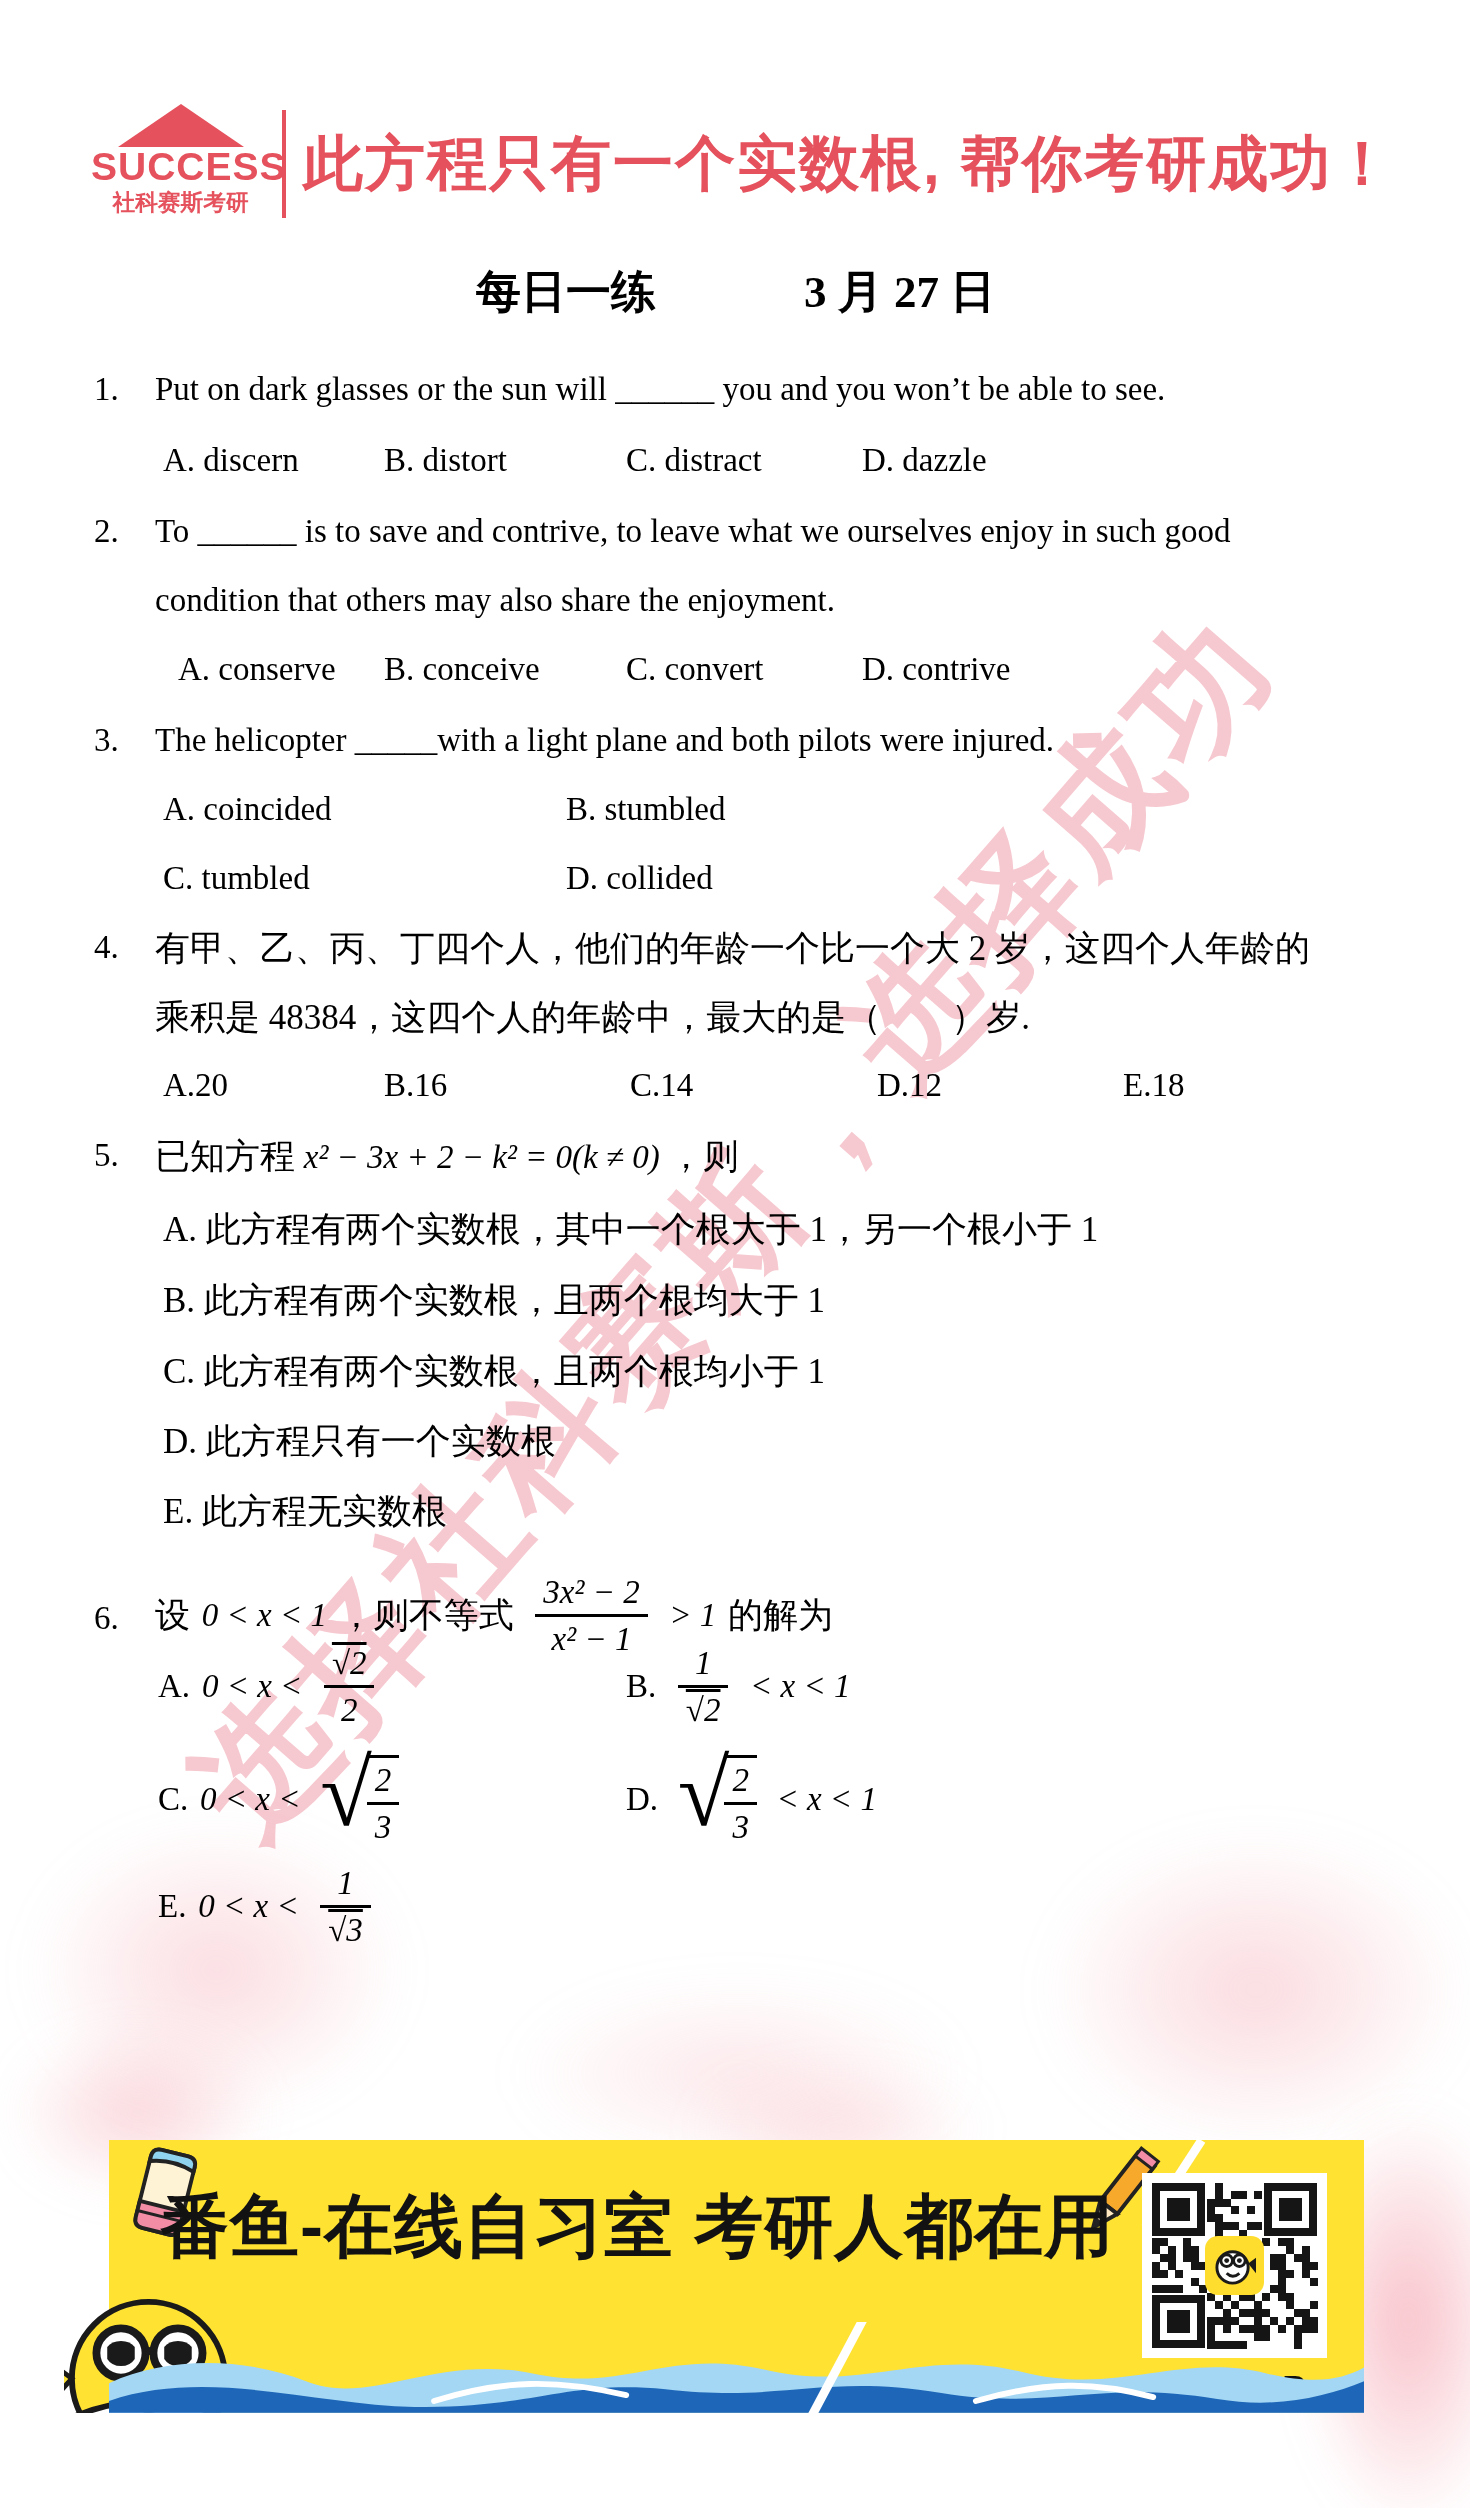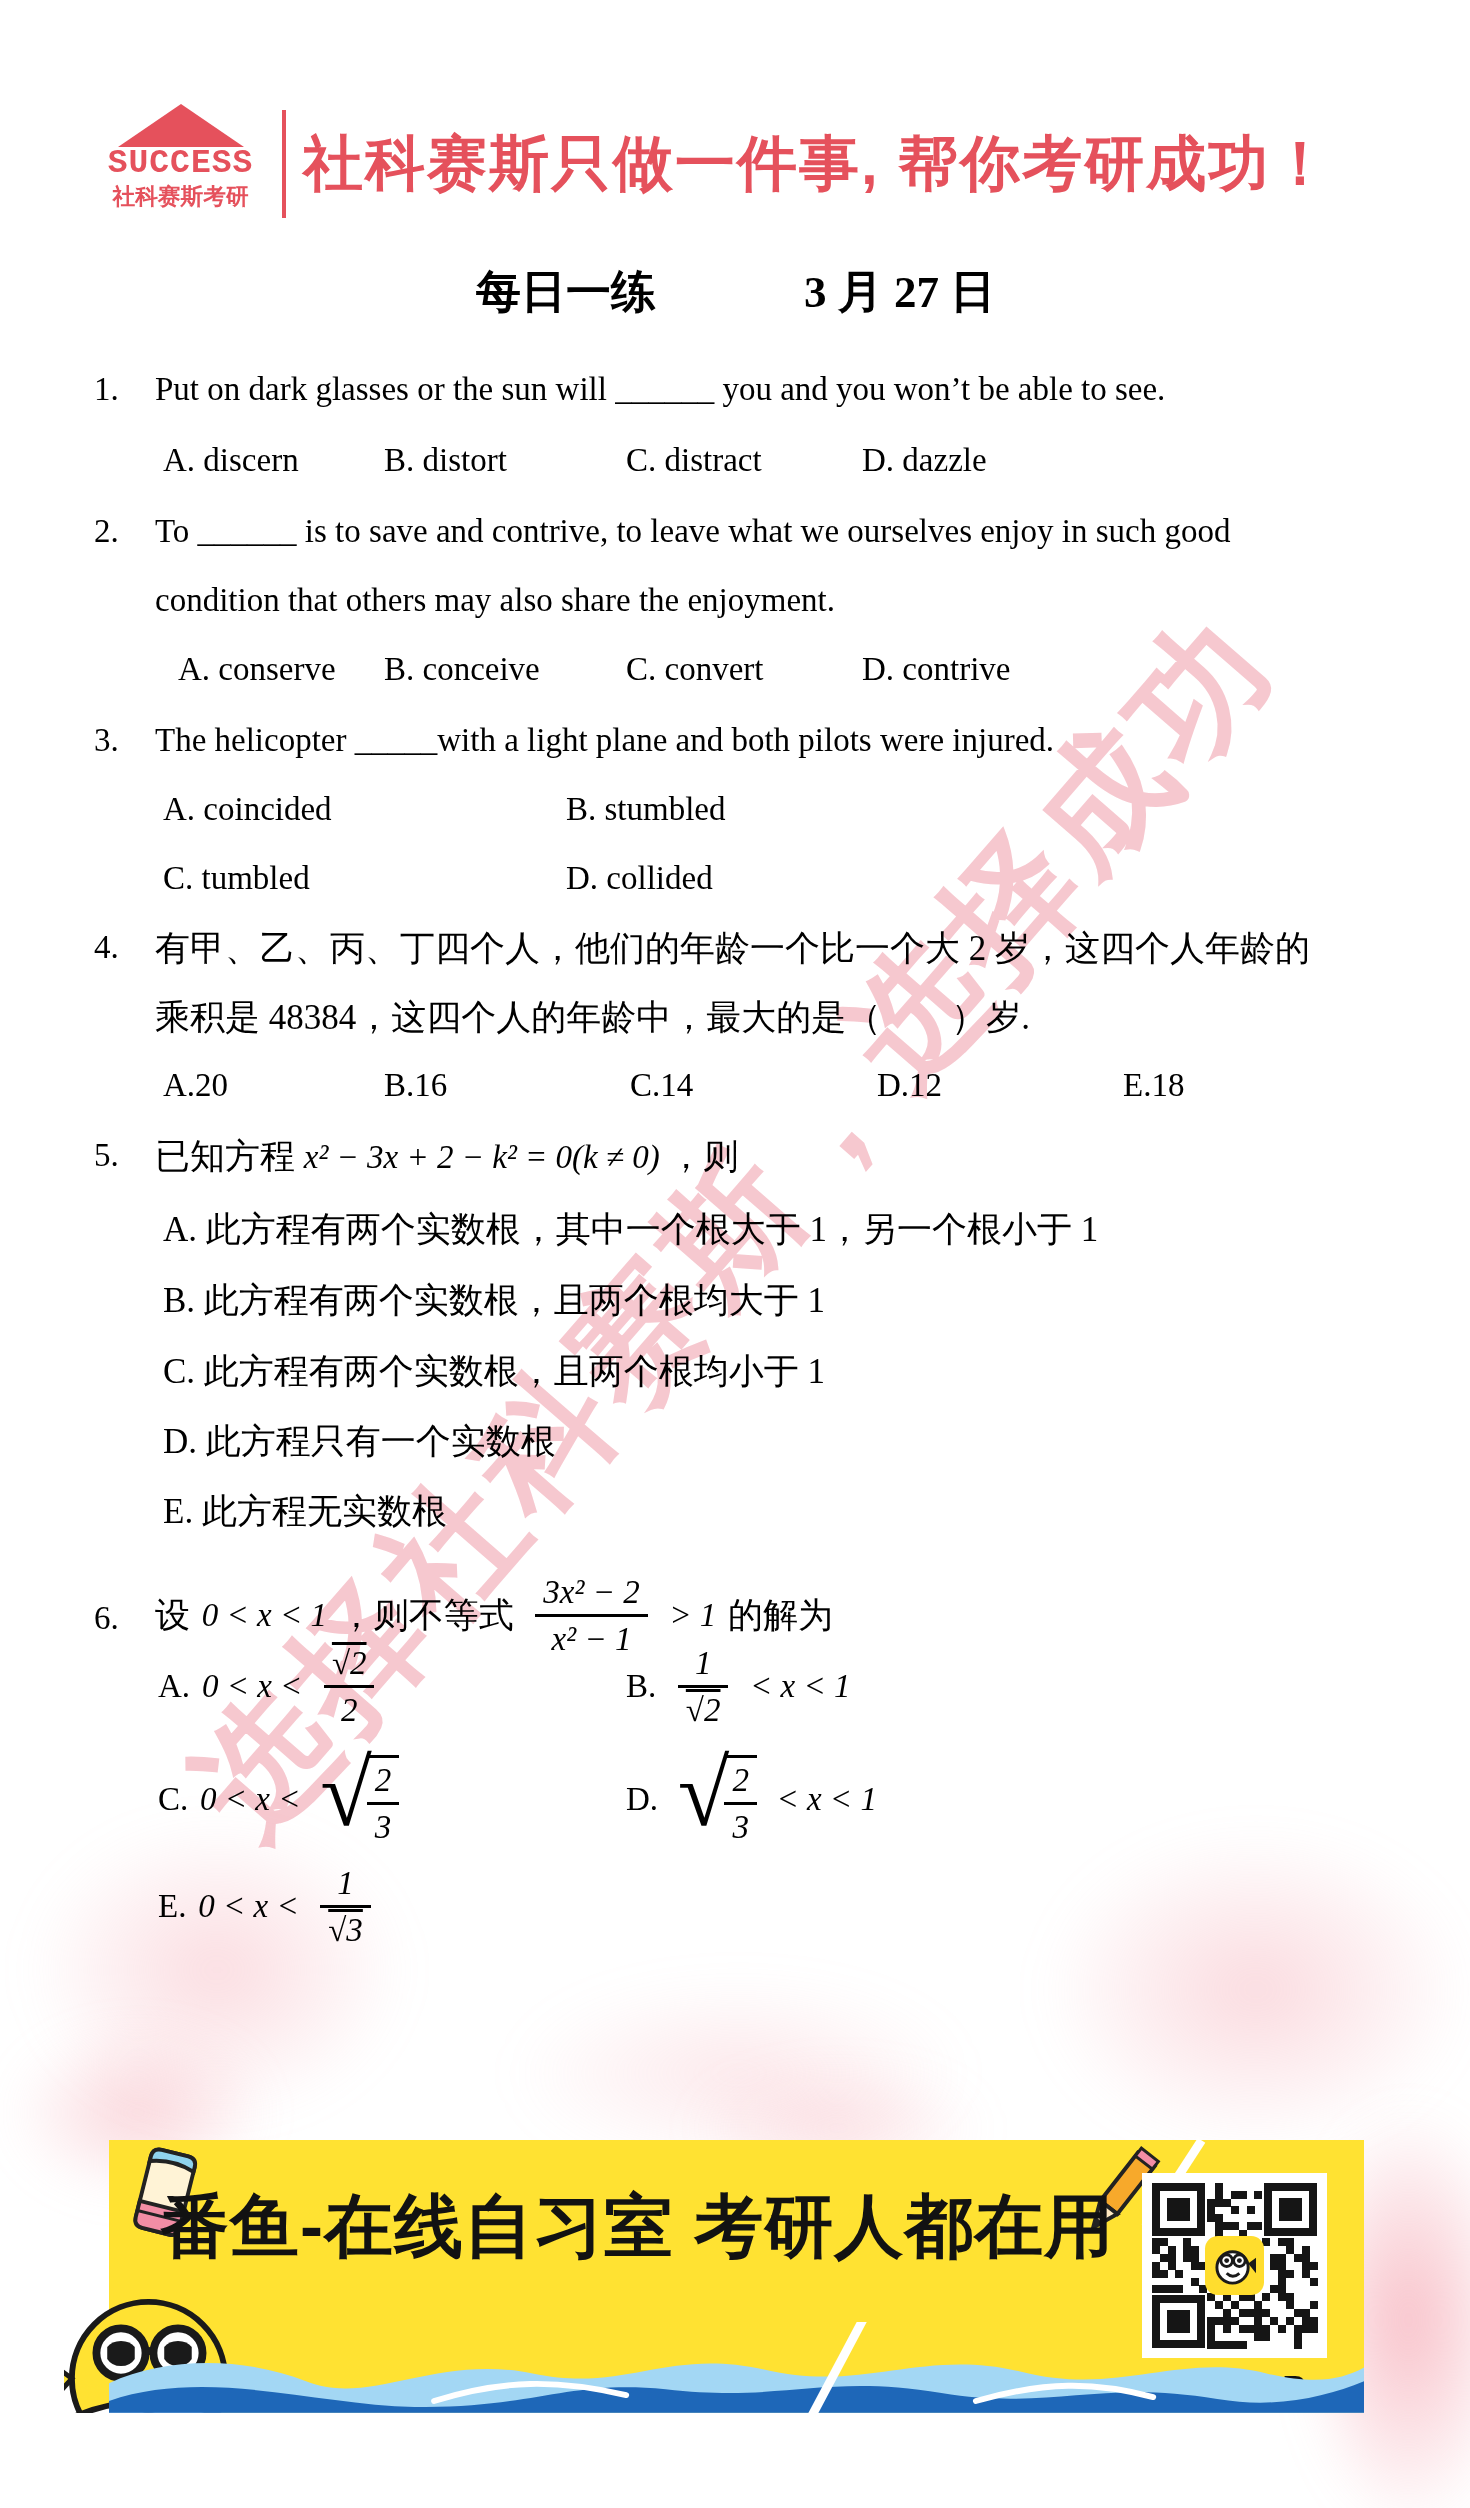--- a/index.html
+++ b/index.html
@@ -2,21 +2,21 @@
 <html><head>
 <meta charset="utf-8">
 <style>
   html,body{margin:0;padding:0;background:#ffffff;}
   .page{position:relative;width:1471px;height:2509px;background:#fff;overflow:hidden;
         font-family:"Liberation Serif","DejaVu Serif",serif;color:#000;}
 
   
   .logo{position:absolute;left:91px;top:104px;width:179px;text-align:center;color:#e5515c;}
   .roof{width:0;height:0;margin:0 auto;border-left:63px solid transparent;border-right:63px solid transparent;border-bottom:43px solid #e5515c;}
-  .brand{font-family:Liberation Mono, monospace;font-weight:800;font-size:33px;letter-spacing:1px;line-height:1.05;}
+  .brand{font-family:Liberation Sans, sans-serif;font-weight:800;font-size:39px;letter-spacing:1px;line-height:1.05;}
   .brand-sub{font-family:"Liberation Sans","DejaVu Sans",sans-serif;font-weight:800;font-size:22.7px;line-height:1.25;}
   .hdr-divider{position:absolute;left:282px;top:110px;width:3.9px;height:108px;background:#e5515c;}
   .slogan{position:absolute;left:303px;top:124px;font-family:"Liberation Sans","DejaVu Sans",sans-serif;
           font-weight:900;font-size:60px;letter-spacing:2px;color:#e5515c;white-space:nowrap;}
 
   
   .main-title{position:absolute;left:0;top:262px;width:100%;display:flex;justify-content:center;gap:148px;
               font-size:45px;font-weight:bold;}
 
   
@@ -76,21 +76,21 @@
 <body>
 
 <div class="page">
 
   <div class="logo">
     <div class="roof"></div>
     <div class="brand">SUCCESS</div>
     <div class="brand-sub">社科赛斯考研</div>
   </div>
   <div class="hdr-divider"></div>
-  <div class="slogan">社科赛斯只做一件事, 帮你考研成功！</div>
+  <div class="slogan">此方程只有一个实数根, 帮你考研成功！</div>
 
   <div class="main-title">
     <span>每日一练</span>
     <span>3 月 27 日</span>
   </div>
 
   <div class="watermark">选择社科赛斯，选择成功</div>
   <div class="blob b1"></div>
   <div class="blob b2"></div>
   <div class="blob b3"></div>

